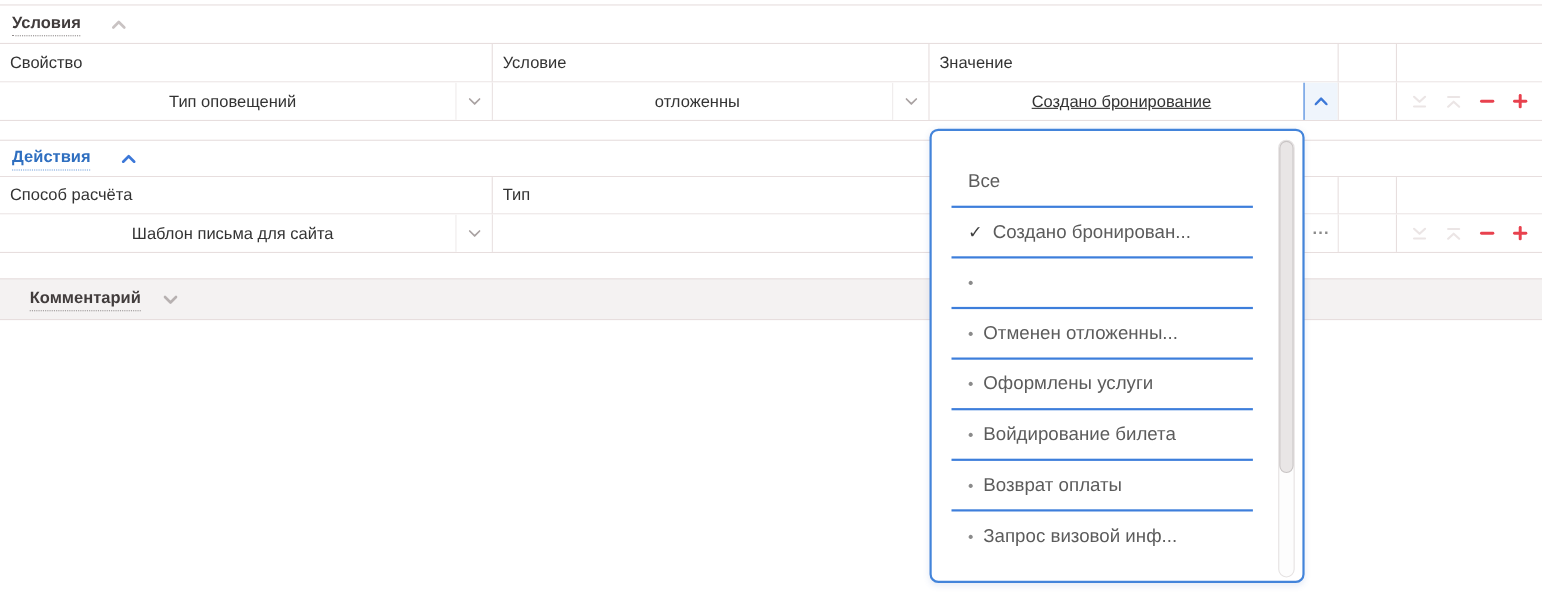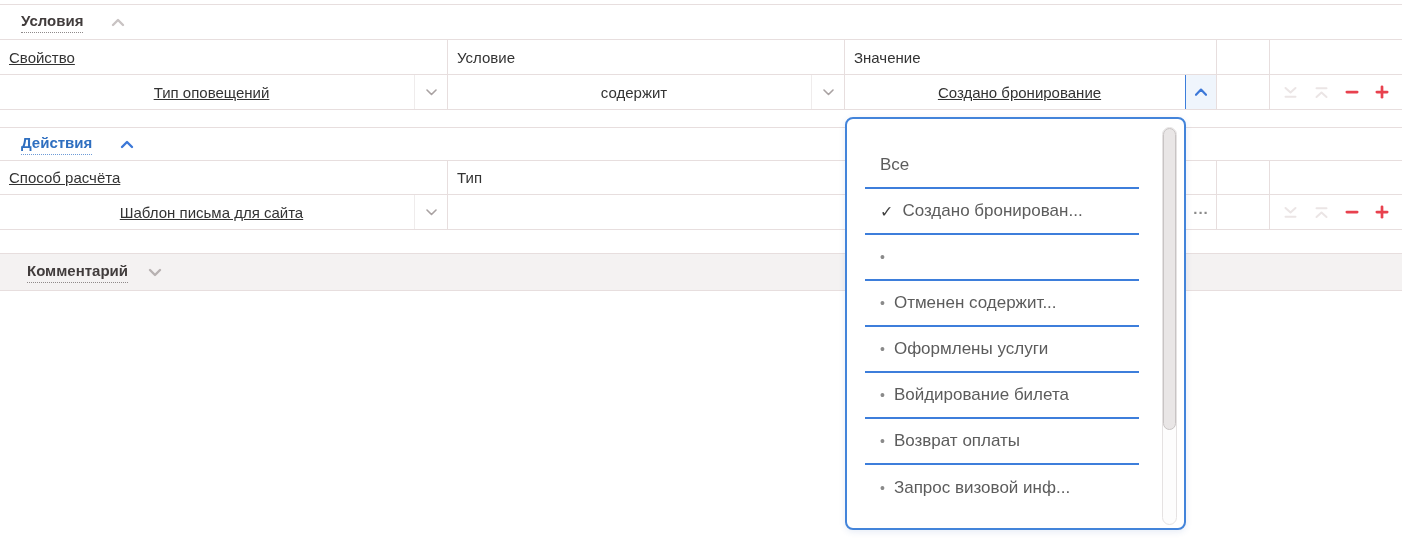--- a/index.html
+++ b/index.html
@@ -5,35 +5,35 @@
   * { box-sizing: border-box; margin: 0; padding: 0; }
   html, body { background: #fff; }
   .app {
     position: relative; width: 1402px; height: 542px;
     background: #fff; overflow: hidden;
     font-family: "Liberation Sans", sans-serif; color: #333; font-size: 15px;
   }
   
   .sec-header {
     display: flex; align-items: center; gap: 28px;
-    background: #fff; padding-left: 21px;
+    background: #fff; padding-left: 11px;
     border-top: 1px solid #e7dede; border-bottom: 1px solid #e7dede;
   }
   .sec-title { font-weight: bold; font-size: 15px; padding-bottom: 3px; cursor: pointer; }
   .t-dark { color: #413c3c; border-bottom: 1px dotted #8f8a8a; }
   .t-blue { color: #2f6fc0; border-bottom: 1px dotted #6d9bd8; }
   .spacer4 { height: 4px; } .spacer17 { height: 17px; } .spacer23 { height: 23px; }
   #hdr-conditions { height: 36px; }
   #hdr-actions { height: 34px; }
   
   .trow { display: flex; width: 100%; background: #fff; border-bottom: 1px solid #e7dede; }
   .h35 { height: 35px; } .h34 { height: 34px; }
   .cell { display: flex; align-items: center; height: 100%; border-right: 1px solid #e7dede; overflow: hidden; }
   .cell.last { border-right: none; }
-  .w1 { width: 448px; text-decoration: underline; } .w2 { width: 397px; } .w3 { width: 372px; }
+  .w1 { width: 448px; } .w2 { width: 397px; } .w3 { width: 372px; }
   .w4 { width: 53px; } .w5 { width: 132px; } .w2a { width: 769px; }
   .cell-label { padding-left: 9px; white-space: nowrap; }
   .combo { justify-content: space-between; }
   .combo-text { flex: 1; padding-left: 9px; white-space: nowrap; overflow: hidden; text-align: center; }
   .combo-btn {
     width: 33px; height: 100%; flex: none; display: flex; align-items: center;
     justify-content: center; border-left: 1px solid #efecec; cursor: pointer; background: #fff;
   }
   .combo-btn.open { width: 31px; border-left: 1px solid #3d7edb; background: #eff5fc; }
   .value-link { text-decoration: underline; cursor: pointer; }
@@ -107,21 +107,21 @@
   <div class="trow h35">
     <div class="cell w1 combo">
       <span class="combo-text">Тип оповещений</span>
       <span class="combo-btn">
         <svg width="11" height="7" viewBox="0 0 11 7">
             <path d="M1 1 L5.5 5.5 L10 1" stroke="#a9a2a2" stroke-width="1.6" fill="none" stroke-linecap="round" stroke-linejoin="round"></path>
           </svg>
       </span>
     </div>
     <div class="cell w2 combo">
-      <span class="combo-text">содержит</span>
+      <span class="combo-text">отложенны</span>
       <span class="combo-btn">
         <svg width="11" height="7" viewBox="0 0 11 7">
             <path d="M1 1 L5.5 5.5 L10 1" stroke="#a9a2a2" stroke-width="1.6" fill="none" stroke-linecap="round" stroke-linejoin="round"></path>
           </svg>
       </span>
     </div>
     <div class="cell w3 combo">
       <span class="combo-text value-link">Создано бронирование</span>
       <span class="combo-btn open">
         <svg width="12" height="8" viewBox="0 0 12 8">
@@ -240,21 +240,21 @@
       </div>
       <div class="dd-item">
         <span class="marker-check">✓</span>
         <span>Создано бронирован...</span>
       </div>
       <div class="dd-item">
         <span class="marker-bullet">•</span>
       </div>
       <div class="dd-item">
         <span class="marker-bullet">•</span>
-        <span>Отменен содержит...</span>
+        <span>Отменен отложенны...</span>
       </div>
       <div class="dd-item">
         <span class="marker-bullet">•</span>
         <span>Оформлены услуги</span>
       </div>
       <div class="dd-item">
         <span class="marker-bullet">•</span>
         <span>Войдирование билета</span>
       </div>
       <div class="dd-item">

